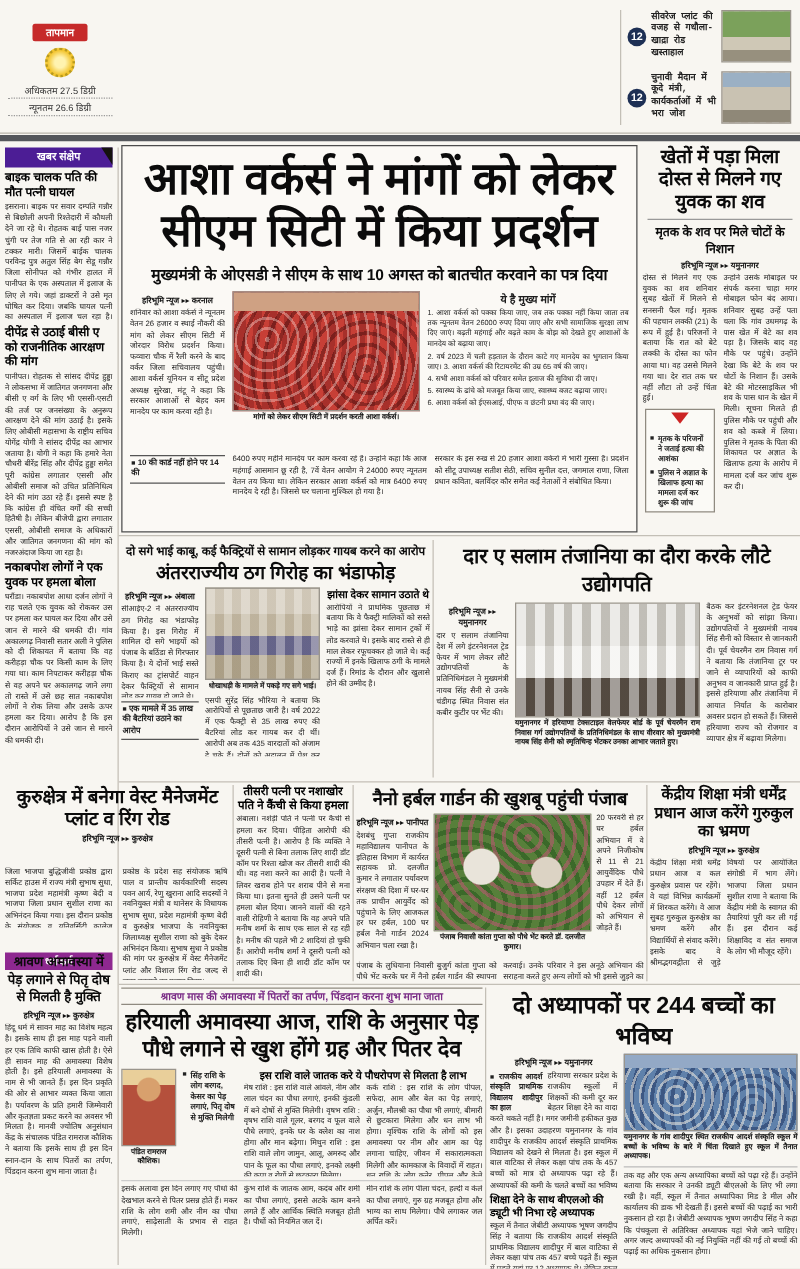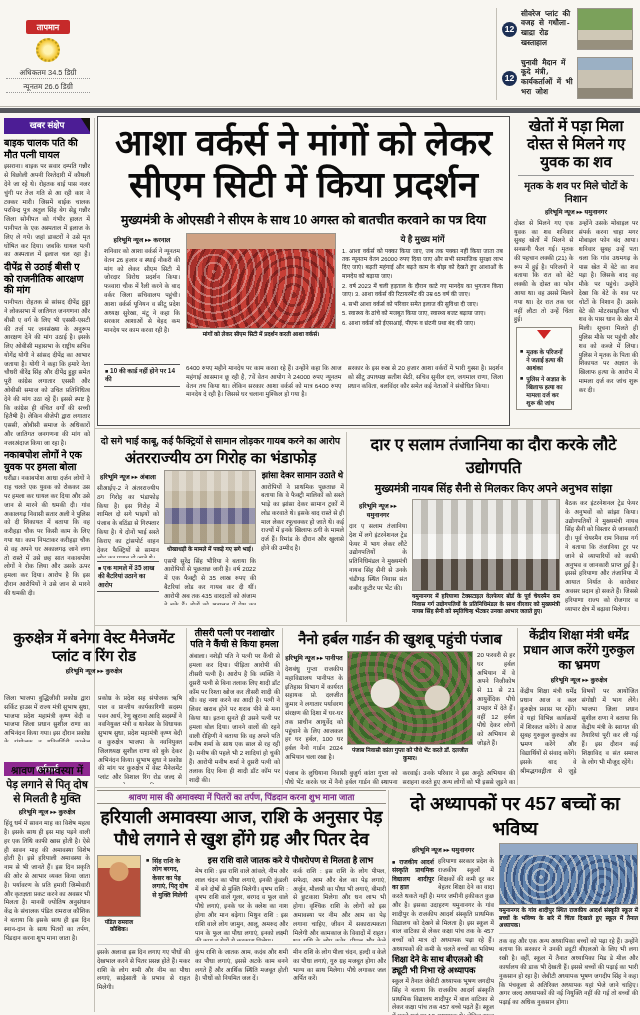--- a/index.html
+++ b/index.html
@@ -59,21 +59,21 @@
   .strip { border-top:1px solid #8f8a80; border-bottom:1px solid #8f8a80; color:#7a2c86; font-weight:800; font-size:8.4px; text-align:center; line-height:12px; }
 </style>
 </head>
 <body>
 
 <div id="page">
 
   <div class="abs" style="left:6px;top:16px;width:84px;text-align:center;">
     <span class="pill">तापमान</span>
     <div class="sun"></div>
-    <div class="tline">अधिकतम 34.5 डिग्री</div>
+    <div class="tline">अधिकतम 27.5 डिग्री</div>
     <div class="tline">न्यूनतम 26.6 डिग्री</div>
   </div>
 
 
   <div class="abs rule" style="left:496px;top:8px;width:1px;height:92px;"></div>
 
   <div class="abs" style="left:502px;top:8px;width:134px;">
     <div class="mh-brief">
       <span class="badge">12</span>
       <span class="mh-text">सीवरेज प्लांट की वजह से गधौला-खाद्रा रोड खस्ताहाल</span>
@@ -202,21 +202,20 @@
       </div>
       <div style="flex:1;">
         <div class="subH">झांसा देकर सामान उठाते थे</div>
         <div class="t6" style="height:136px;">आरोपियों ने प्राथमिक पूछताछ में बताया कि वे फैक्ट्री मालिकों को सस्ते भाड़े का झांसा देकर सामान ट्रकों में लोड करवाते थे। इसके बाद रास्ते से ही माल लेकर रफूचक्कर हो जाते थे। कई राज्यों में इनके खिलाफ ठगी के मामले दर्ज हैं। रिमांड के दौरान और खुलासे होने की उम्मीद है।</div>
       </div>
     </div>
   </div>
 
   <div class="abs" style="left:349px;top:432px;width:289px;height:192px;">
     <div class="headXL" style="font-size:16.4px;">दार ए सलाम तंजानिया का दौरा करके लौटे उद्योगपति</div>
-    <div class="headXL" style="font-size:10.8px;margin-top:2px;">मुख्यमंत्री नायब सिंह सैनी से मिलकर किए अपने अनुभव सांझा</div>
     <div style="display:flex;gap:5px;margin-top:4px;">
       <div style="width:58px;flex:0 0 auto;">
         <div class="byl">हरिभूमि न्यूज ▸▸ यमुनानगर</div>
         <div class="t6" style="height:126px;">दार ए सलाम तंजानिया देश में लगे इंटरनेशनल ट्रेड फेयर में भाग लेकर लौटे उद्योगपतियों के प्रतिनिधिमंडल ने मुख्यमंत्री नायब सिंह सैनी से उनके चंडीगढ़ स्थित निवास संत कबीर कुटीर पर भेंट की।</div>
       </div>
       <div style="width:148px;flex:0 0 auto;">
         <div class="ph ph-meet" style="width:148px;height:92px;"></div>
         <div class="cap" style="margin-top:2px;text-align:justify;">यमुनानगर में हरियाणा टेक्सटाइल वेलफेयर बोर्ड के पूर्व चेयरमैन राम निवास गर्ग उद्योगपतियों के प्रतिनिधिमंडल के साथ वीरवार को मुख्यमंत्री नायब सिंह सैनी को स्मृतिचिन्ह भेंटकर उनका आभार जताते हुए।</div>
       </div>
       <div class="t6" style="flex:1;height:140px;">बैठक कर इंटरनेशनल ट्रेड फेयर के अनुभवों को सांझा किया। उद्योगपतियों ने मुख्यमंत्री नायब सिंह सैनी को विस्तार से जानकारी दी। पूर्व चेयरमैन राम निवास गर्ग ने बताया कि तंजानिया टूर पर जाने से व्यापारियों को काफी अनुभव व जानकारी प्राप्त हुई है। इससे हरियाणा और तंजानिया में आयात निर्यात के कारोबार अवसर प्रदान हो सकते हैं। जिससे हरियाणा राज्य को रोजगार व व्यापार क्षेत्र में बढ़ावा मिलेगा।</div>
@@ -273,21 +272,21 @@
       </div>
     </div>
     <div style="display:flex;gap:5px;border-top:1px solid #ccc;padding-top:3px;margin-top:3px;">
       <div class="t6" style="flex:1;height:62px;">इसके अलावा इस दिन लगाए गए पौधों की देखभाल करने से पितर प्रसन्न होते हैं। मकर राशि के लोग शमी और नीम का पौधा लगाएं, साढ़ेसाती के प्रभाव से राहत मिलेगी।</div>
       <div class="t6" style="flex:1;height:62px;">कुंभ राशि के जातक आम, कदंब और शमी का पौधा लगाएं, इससे अटके काम बनने लगते हैं और आर्थिक स्थिति मजबूत होती है। पौधों को नियमित जल दें।</div>
       <div class="t6" style="flex:1;height:62px;">मीन राशि के लोग पीला चंदन, हल्दी व केले का पौधा लगाएं, गुरु ग्रह मजबूत होगा और भाग्य का साथ मिलेगा। पौधे लगाकर जल अर्पित करें।</div>
     </div>
   </div>
 
   <div class="abs" style="left:392px;top:790px;width:246px;height:222px;">
-    <div class="headXL" style="font-size:18.6px;">दो अध्यापकों पर 457 बच्चों का भविष्य</div>
+    <div class="headXL" style="font-size:18.6px;">दो अध्यापकों पर 244 बच्चों का भविष्य</div>
     <div style="display:flex;gap:5px;margin-top:3px;">
       <div style="width:102px;flex:0 0 auto;">
         <div class="byl">हरिभूमि न्यूज ▸▸ यमुनानगर</div>
         <div class="t6" style="height:94px;">
           <span class="noteL"><span class="sq">■</span> <span>राजकीय आदर्श संस्कृति प्राथमिक विद्यालय शादीपुर का हाल</span></span><span>हरियाणा सरकार प्रदेश के राजकीय स्कूलों में शिक्षकों की कमी दूर कर बेहतर शिक्षा देने का वादा करते थकते नहीं है। मगर जमीनी हकीकत कुछ और है। इसका उदाहरण यमुनानगर के गांव शादीपुर के राजकीय आदर्श संस्कृति प्राथमिक विद्यालय को देखने से मिलता है। इस स्कूल में बाल वाटिका से लेकर कक्षा पांच तक के 457 बच्चों को मात्र दो अध्यापक पढ़ा रहे हैं। अध्यापकों की कमी के चलते बच्चों का भविष्य दांव पर दिखाई दे रहा है।</span>
         </div>
         <div class="subH" style="margin-top:3px;text-align:left;">शिक्षा देने के साथ बीएलओ की ड्यूटी भी निभा रहे अध्यापक</div>
         <div class="t6" style="height:62px;">स्कूल में तैनात जेबीटी अध्यापक भूषण जगदीप सिंह ने बताया कि राजकीय आदर्श संस्कृति प्राथमिक विद्यालय शादीपुर में बाल वाटिका से लेकर कक्षा पांच तक 457 बच्चे पढ़ते हैं। स्कूल में पहले यहां पर 12 अध्यापक थे। लेकिन स्कूल के 10 अध्यापकों का काफी समय पहले स्थानांतरण कर दिया गया है।</div>
       </div>
       <div style="flex:1;">

